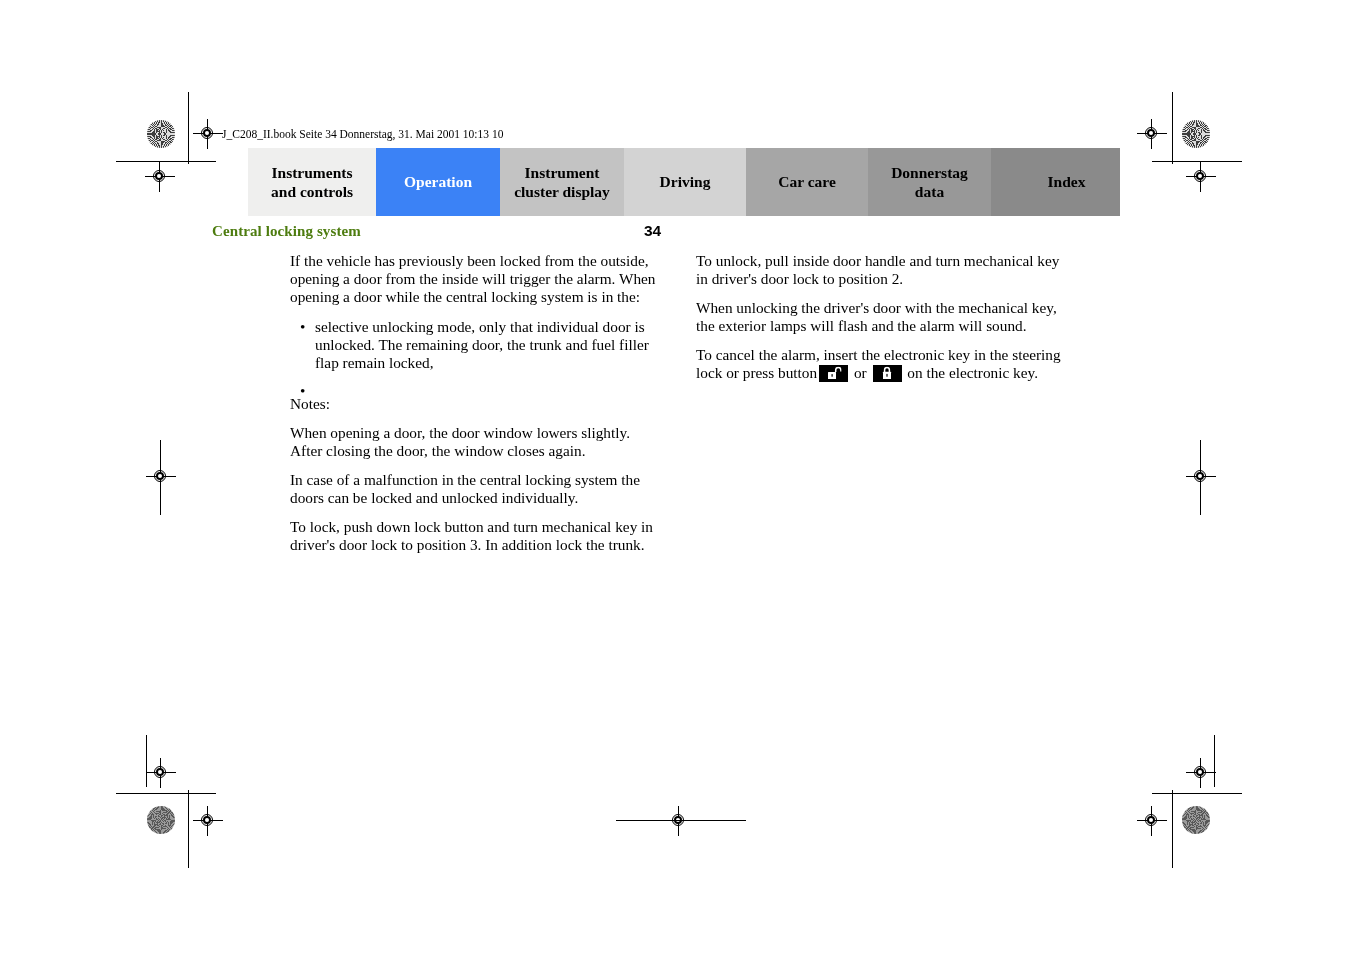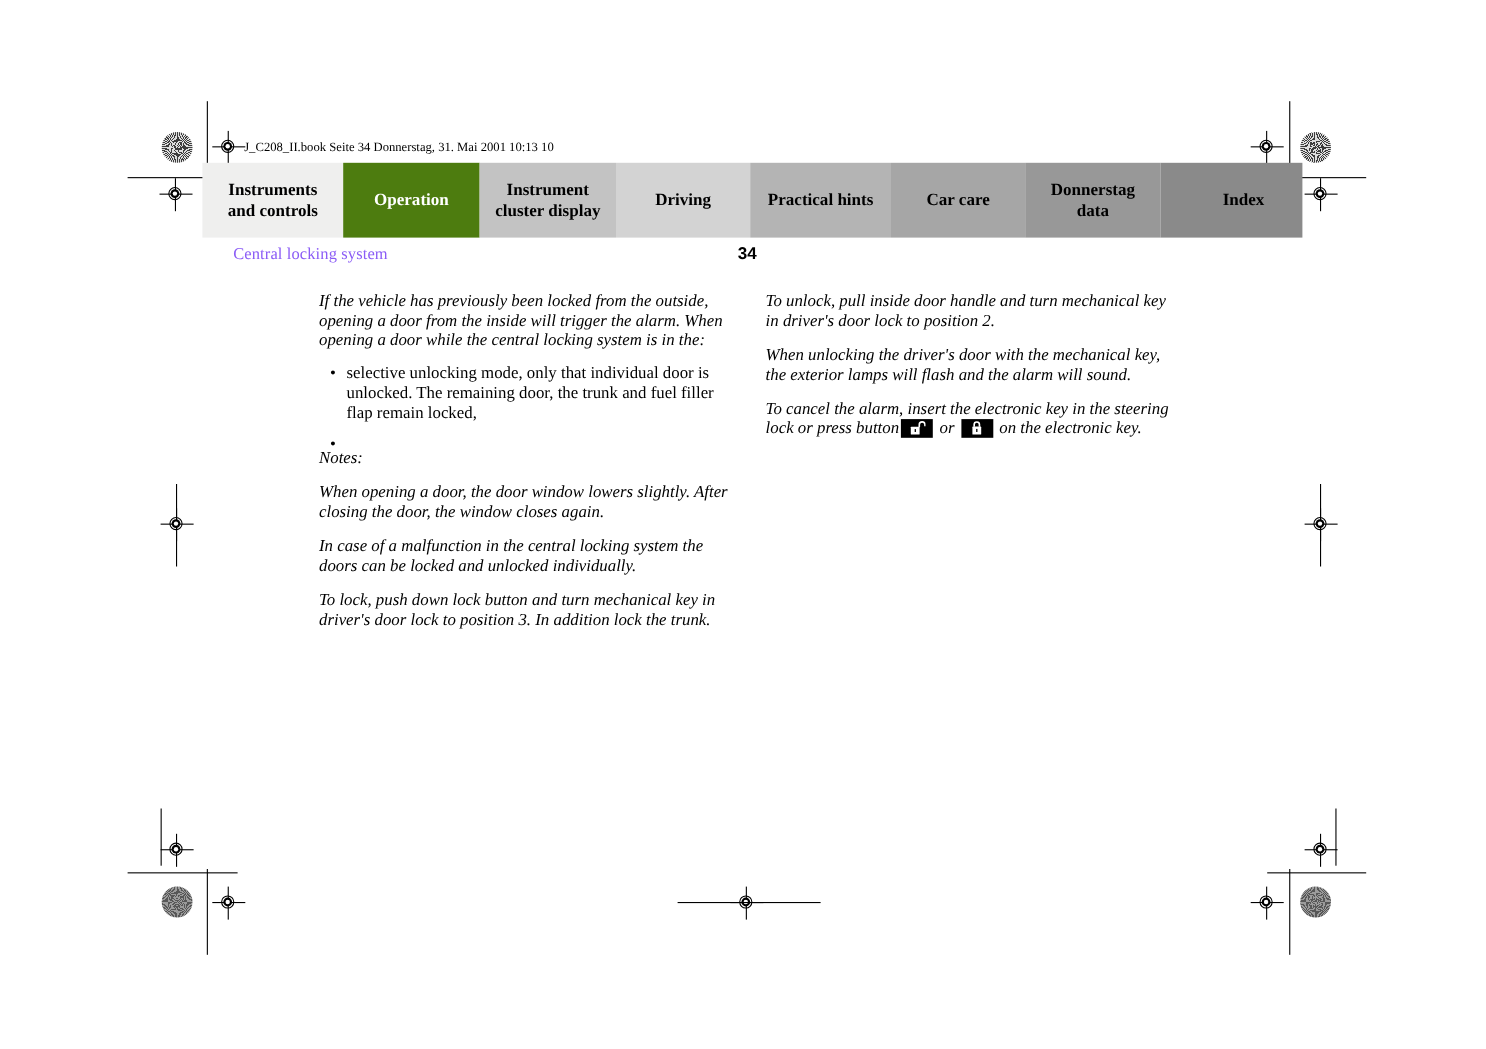--- a/index.html
+++ b/index.html
@@ -111,30 +111,29 @@
     color: #ffffff;
   }
 
   
   .runhead {
     position: absolute;
     left: 208px;
     top: 223px;
     width: 480px;
     font-size: 15px;
-    font-weight: normal;
-    color: #8b5cf6;
+    font-weight: bold;
+    color: #4d7c0f;
     letter-spacing: 0.1px;
   }
   .pagenum {
     position: absolute;
     left: 640px;
     top: 222px;
     width: 44px;
-    text-align: right;
     font-size: 15.5px;
     font-weight: bold;
     color: #000000;
     font-family: "Liberation Sans", "DejaVu Sans", sans-serif;
   }
 
   
   .fileinfo {
     position: absolute;
     left: 218px;
@@ -149,22 +148,21 @@
     position: absolute;
     top: 252px;
     font-size: 15.3px;
     line-height: 17.9px;
     color: #000000;
   }
   .col-left  { left: 286px; width: 372px; }
   .col-right { left: 692px; width: 372px; }
 
   .col p {
-    margin: 13px 0 11px 0;
-    font-style: italic;
+    margin: 0 0 11px 0;
   }
 
   ul.bullets {
     list-style: none;
     margin: 12px 0 0 0;
     padding: 0;
   }
   ul.bullets li {
     position: relative;
     padding-left: 25px;
@@ -310,34 +308,31 @@
 
   <div class="fileinfo">J_C208_II.book  Seite 34  Donnerstag, 31. Mai 2001  10:13 10</div>
 
   <div class="tabbar">
     <div class="tab" style="background:#efefee; width:128px;">
       <span>
         <span>Instruments</span><br>
         <span>and controls</span>
       </span>
     </div>
-    <div class="tab active" style="background:#4d7c0f; width:124px;">
+    <div class="tab active" style="background:#3b82f6; width:124px;">
       <span>Operation</span>
     </div>
     <div class="tab" style="background:#c3c3c3; width:124px;">
       <span>
         <span>Instrument</span><br>
         <span>cluster display</span>
       </span>
     </div>
     <div class="tab" style="background:#d3d3d3; width:122px;">
       <span>Driving</span>
-    </div>
-    <div class="tab" style="background:#b4b4b4; width:128px;">
-      <span>Practical hints</span>
     </div>
     <div class="tab" style="background:#a6a6a6; width:122px;">
       <span>Car care</span>
     </div>
     <div class="tab" style="background:#989898; width:123px;">
       <span>
         <span>Donnerstag</span><br>
         <span>data</span>
       </span>
     </div>

